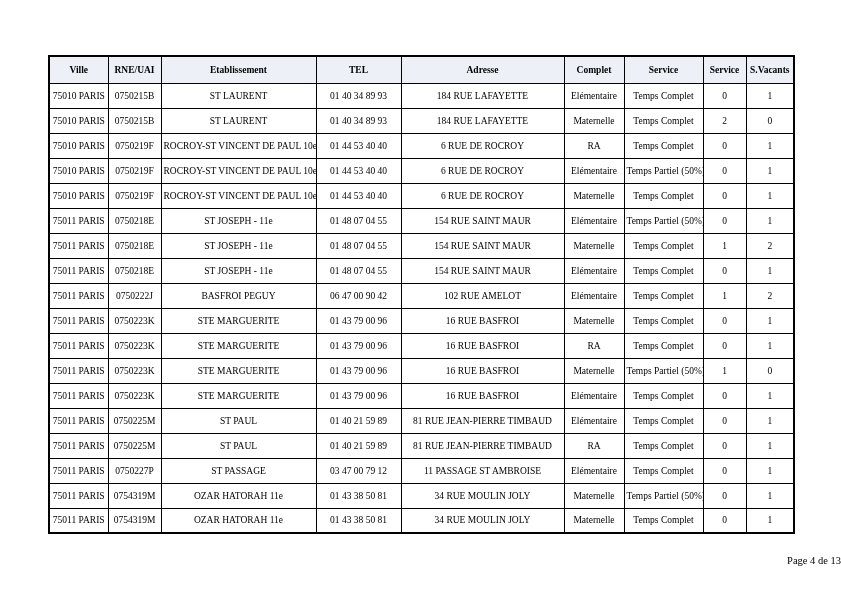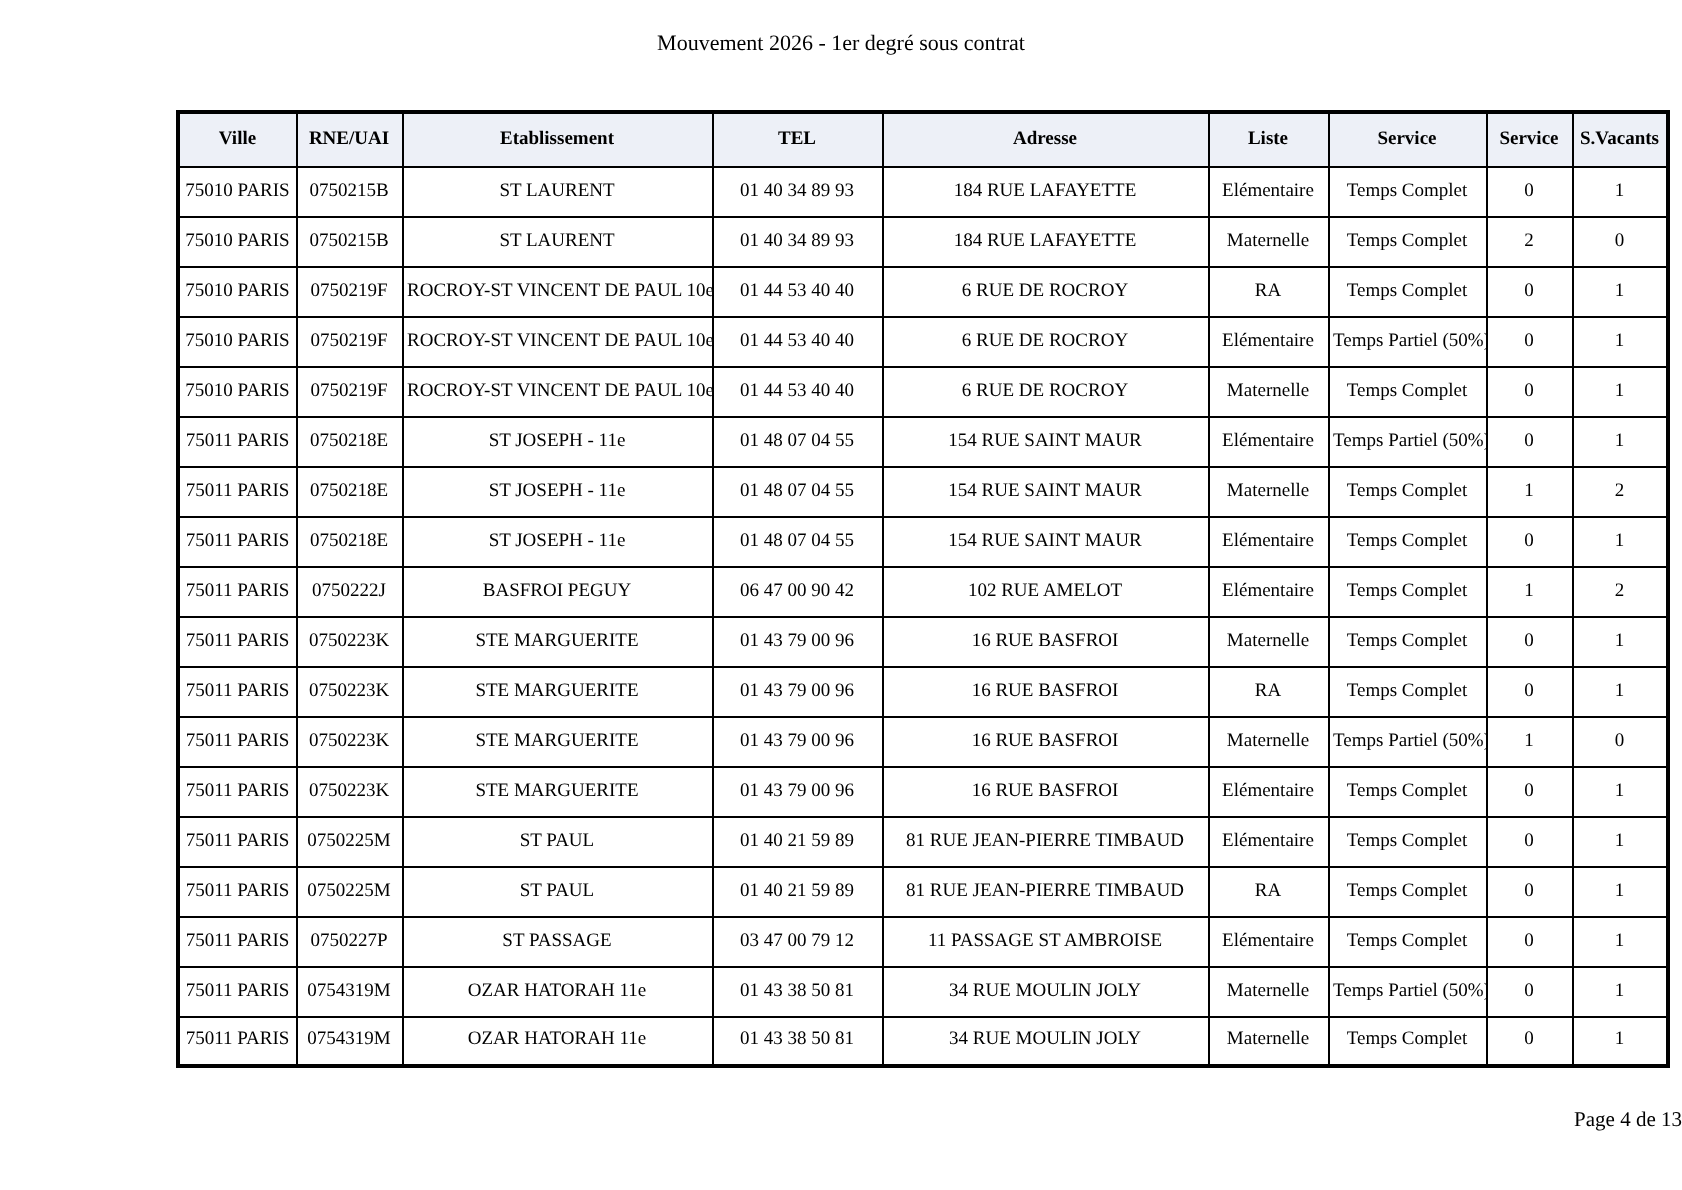--- a/index.html
+++ b/index.html
@@ -21,21 +21,20 @@
   .doc-table-wrap {
     position: absolute;
     left: 48px; top: 55px;
     width: 745px;
   }
   table.doc-table {
     width: 100%;
     border-collapse: collapse;
     table-layout: fixed;
     border: 2px solid var(--line);
-    margin-left: 40px;
   }
   table.doc-table th, table.doc-table td {
     border: 1px solid var(--line);
     text-align: center;
     vertical-align: middle;
     overflow: hidden;
     white-space: nowrap;
     padding: 0 2px;
   }
   table.doc-table th {
@@ -54,21 +53,20 @@
     left: 0; right: 0;
     top: 555px;
     text-align: right;
     font-size: 10.5px;
   }
 </style>
 </head>
 <body>
 
 <div class="titles">
-  <div>Mouvement 2026 - 1er degré sous contrat</div>
 </div>
 
 <div class="doc-table-wrap">
   <table class="doc-table">
     <colgroup>
       <col style="width:59px">
         <col style="width:53px">
         <col style="width:155px">
       <col style="width:85px">
         <col style="width:163px">
@@ -77,21 +75,21 @@
         <col style="width:43px">
         <col style="width:48px">
     </colgroup>
     <thead>
       <tr>
           <th>Ville</th>
           <th>RNE/UAI</th>
           <th>Etablissement</th>
           <th>TEL</th>
           <th>Adresse</th>
-          <th>Liste</th>
+          <th>Complet</th>
           <th>Service</th>
           <th>Service</th>
           <th>S.Vacants</th>
         </tr>
     </thead>
     <tbody>
         <tr>
           <td>75010 PARIS</td>
           <td>0750215B</td>
           <td>ST LAURENT</td>

